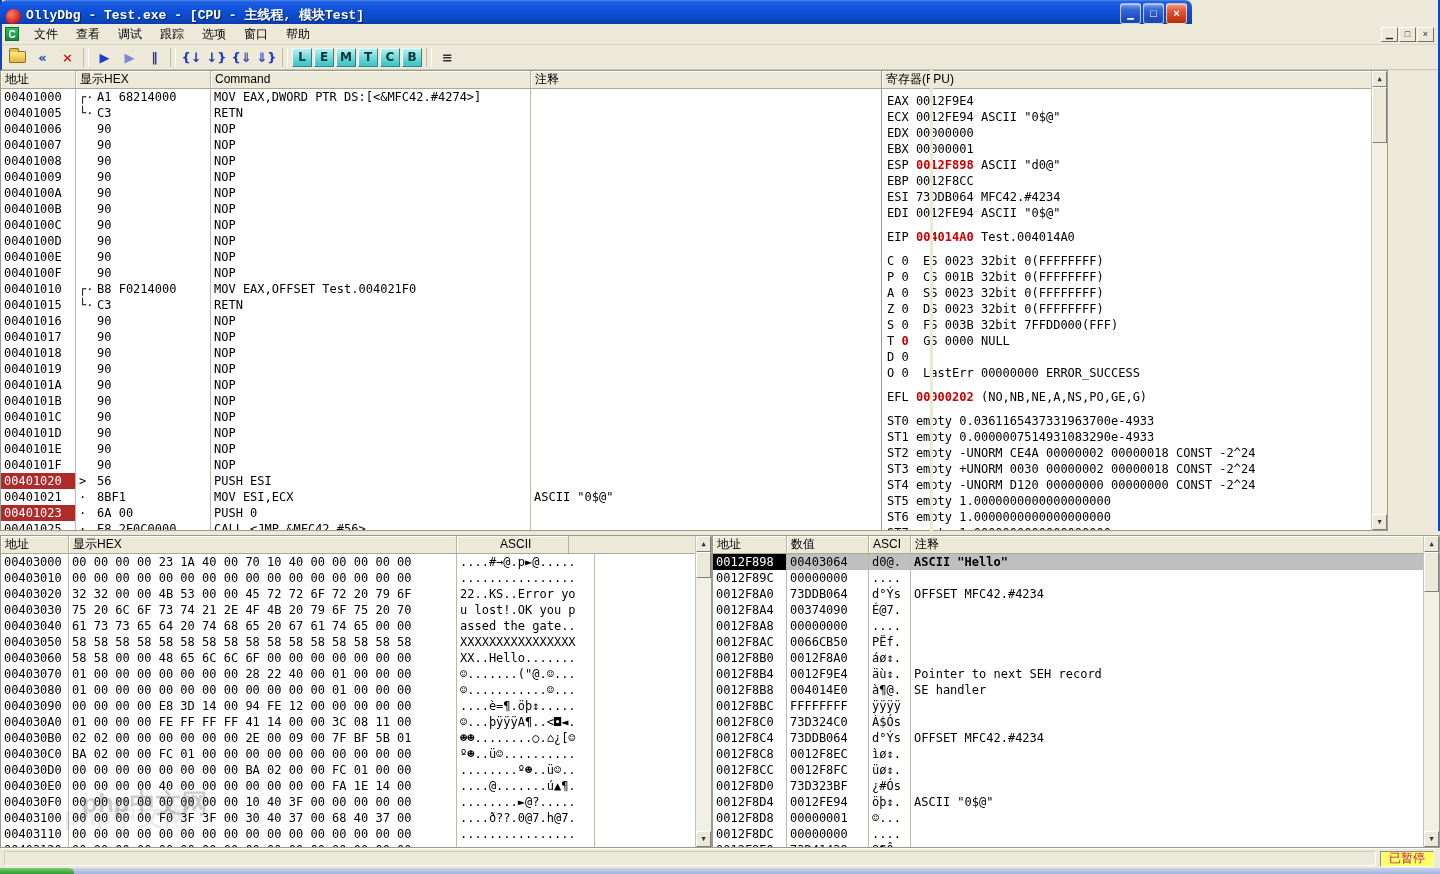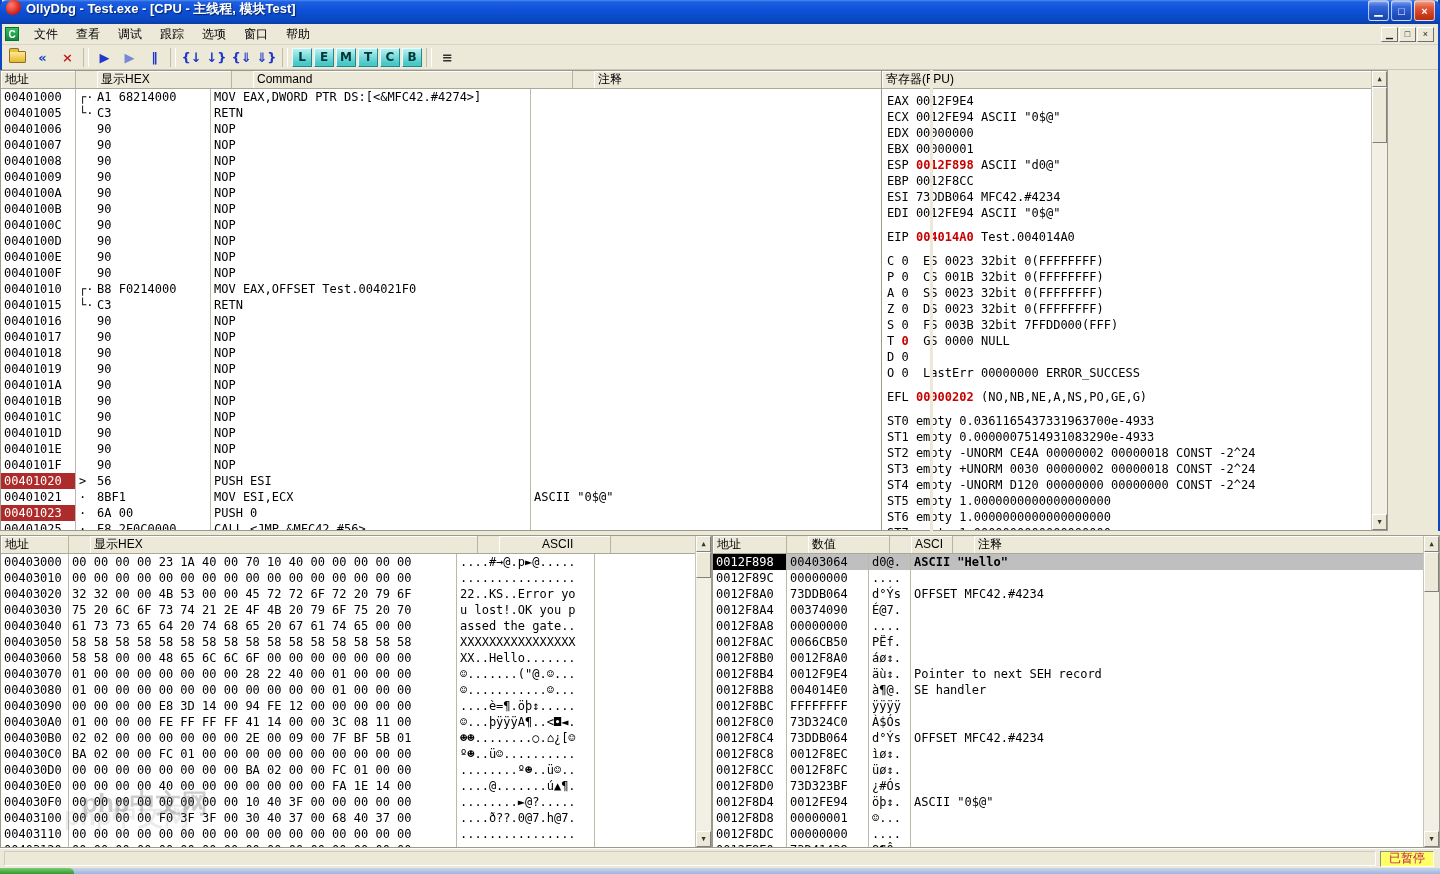--- a/index.html
+++ b/index.html
@@ -1,23 +1,23 @@
 <!DOCTYPE html>
 <html><head>
 <meta charset="utf-8">
 <style>
   *{margin:0;padding:0;box-sizing:border-box;}
   html,body{width:1440px;height:874px;background:#000;overflow:hidden;}
   .screen{position:relative;width:1440px;height:874px;background:#ECE9D8;
     font-family:"Liberation Sans","DejaVu Sans",sans-serif;overflow:hidden;
     box-shadow:inset 2px 0 0 #0A47C0, inset -2px 0 0 #0A47C0;}
   
-  .titlebar{position:absolute;left:0;top:0;width:1440px;height:24px;display:flex;align-items:flex-start;color:#fff;
+  .titlebar{position:absolute;left:0;top:0;width:1192px;height:24px;display:flex;align-items:flex-end;color:#fff;
     background:linear-gradient(180deg,#4A8CF4 0%,#1E5EE0 8%,#0D50D8 45%,#0A47C0 85%,#0B3DA8 100%);
-    border-radius:7px 7px 0 0;}
+    border-radius:7px 7px 0 0;font-family:Liberation Mono, monospace;}
   .app-icon{width:15px;height:15px;margin:0 5px 0 6px;border-radius:50% 45% 55% 40%;
     background:radial-gradient(circle at 35% 35%,#FF8070,#D01810 70%,#8C0A06 100%);flex:none;}
   .title-text{font-weight:bold;font-size:13px;text-shadow:1px 1px 1px rgba(0,0,0,.55);white-space:nowrap;}
   .win-btns{margin-left:auto;display:flex;gap:2px;padding-right:5px;}
   .wbtn{width:21px;height:21px;border-radius:3px;border:1px solid rgba(255,255,255,.65);
     display:flex;align-items:center;justify-content:center;color:#fff;font-size:11px;font-weight:bold;
     background:linear-gradient(180deg,#7AA4F0 0%,#3666D8 30%,#2050C0 70%,#1A44A8 100%);
     box-shadow:inset 0 1px 1px rgba(255,255,255,.45);}
   .wbtn.close{background:linear-gradient(180deg,#F0A088 0%,#E05838 35%,#CC3A18 75%,#B03010 100%);}
   
@@ -45,21 +45,21 @@
   .folder:before{content:"";position:absolute;left:-1px;top:-4px;width:8px;height:3px;
     background:#E8C040;border:1px solid #907020;border-bottom:none;border-radius:2px 2px 0 0;}
   
   .pane{position:absolute;background:#fff;border:1px solid #9C9A8C;overflow:hidden;
     font-family:"DejaVu Sans Mono","Liberation Mono",monospace;font-size:12px;color:#000;}
   .disasm{left:0;top:70px;width:930px;height:461px;}
   .regs{left:881px;top:70px;width:507px;height:461px;}
   .dump{left:0;top:535px;width:712px;height:313px;}
   .stack{left:712px;top:535px;width:728px;height:313px;}
   .pane-head{position:absolute;left:0;top:0;right:0;height:18px;background:#ECE9D8;
-    border-bottom:1px solid #ACA899;display:flex;font-family:"Liberation Sans","DejaVu Sans",sans-serif;font-size:12px;gap:21px;}
+    border-bottom:1px solid #ACA899;display:flex;font-family:"Liberation Sans","DejaVu Sans",sans-serif;font-size:12px;}
   .hcell{height:17px;line-height:15px;padding:1px 4px;border-right:1px solid #B8B4A4;
     box-shadow:inset 1px 1px 0 #FFF;white-space:nowrap;overflow:hidden;flex:none;}
   .hflex{flex:1 1 auto;}
   .regs-title{flex:1;border-right:none;}
   .rows{position:absolute;left:0;top:18px;right:16px;bottom:0;overflow:hidden;}
   .row{display:flex;height:16px;line-height:16px;white-space:pre;}
   .cell{flex:none;overflow:hidden;padding-left:3px;border-right:1px solid #BCB8AA;}
   .c-addr{width:75px;} .c-hex{width:135px;} .c-cmd{width:320px;} .c-cmt{flex:1 1 auto;border-right:none;}
   .pre{display:inline-block;width:18px;font-style:normal;}
   .bytes{font-style:normal;}

